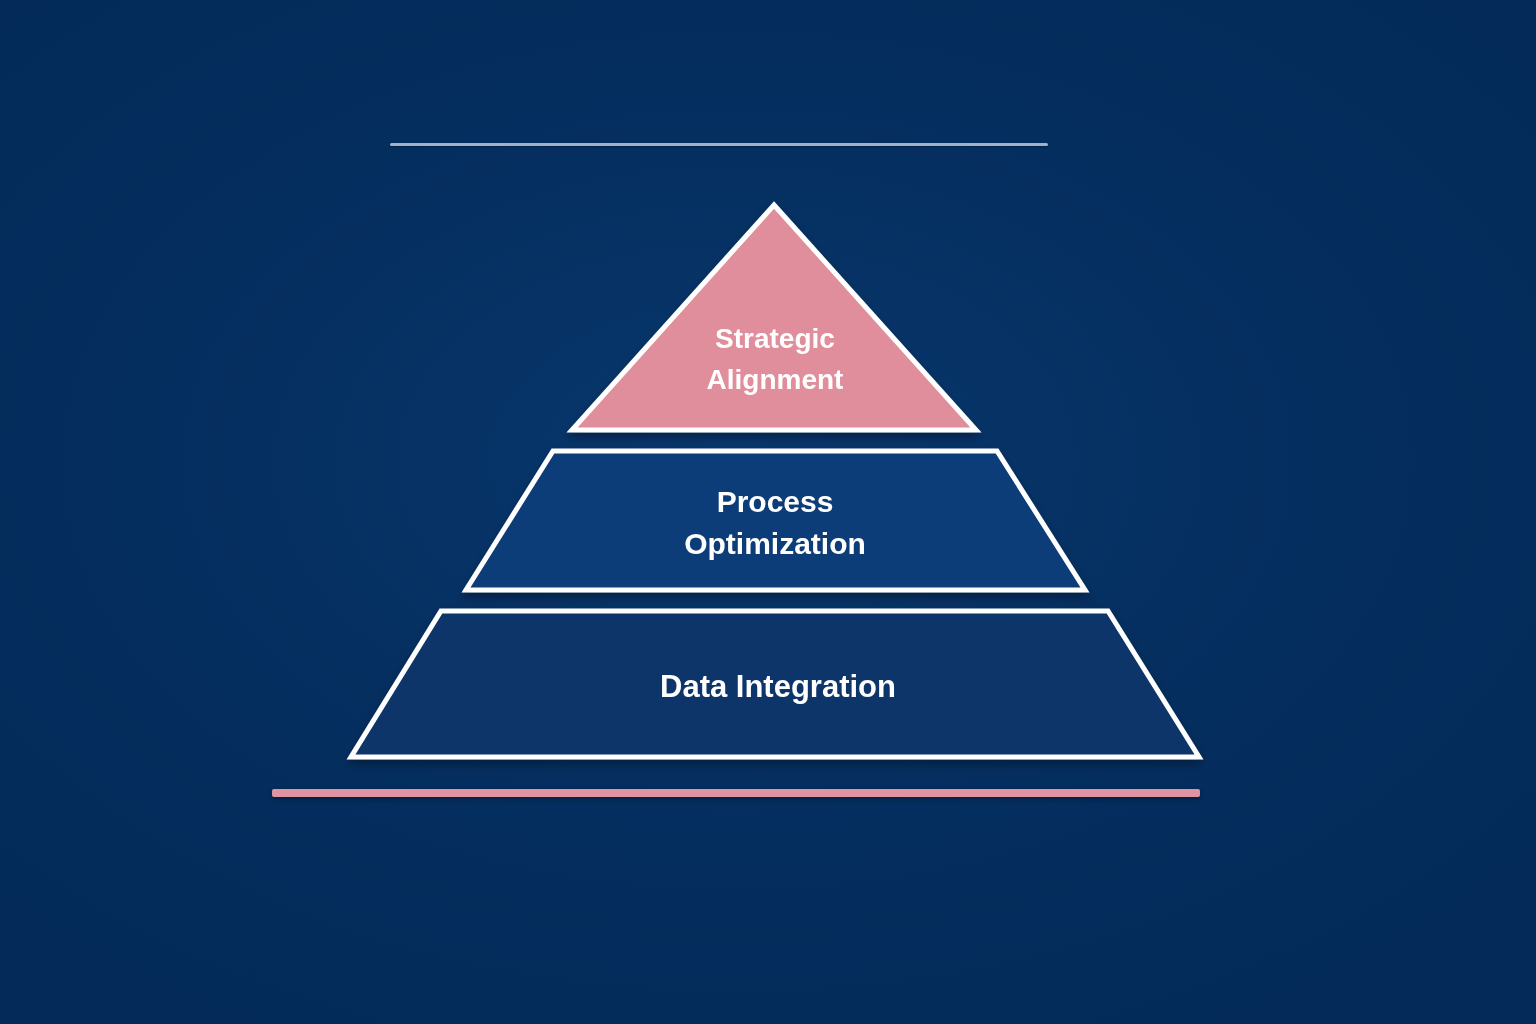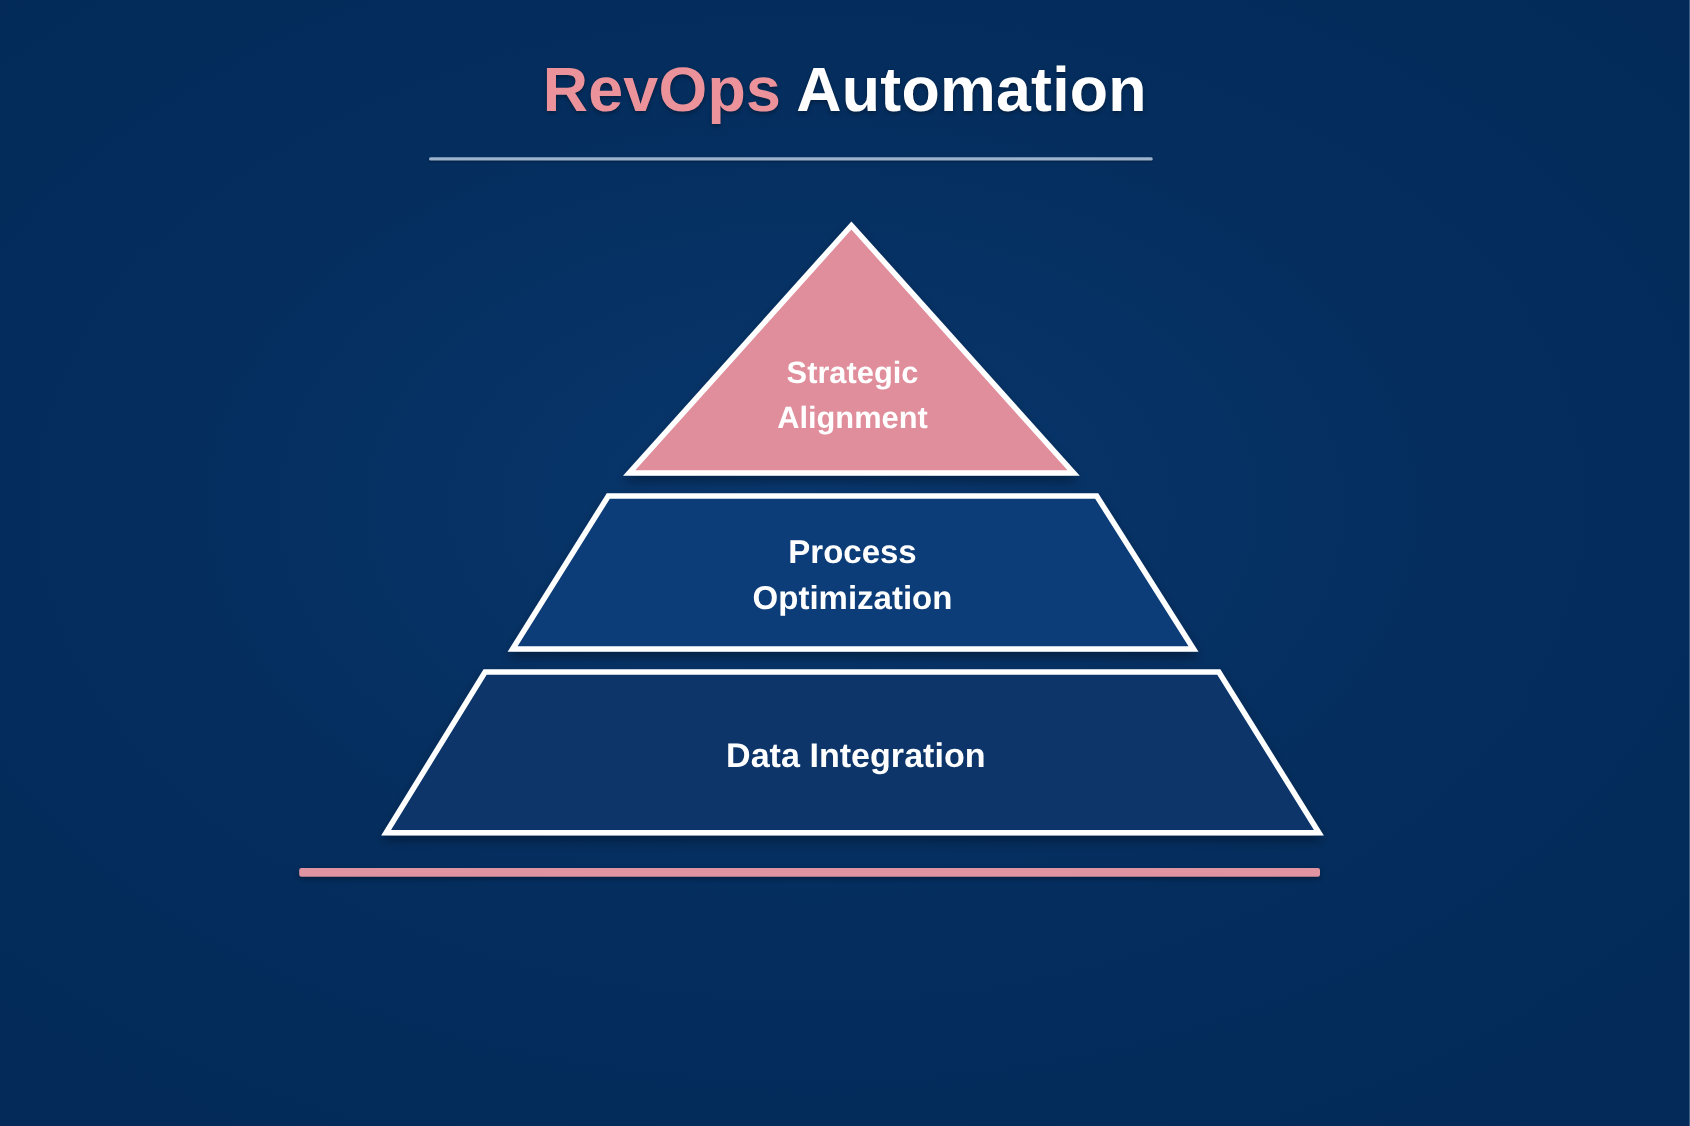--- a/index.html
+++ b/index.html
@@ -94,23 +94,20 @@
     background: #e093a1;
     border-radius: 2px;
     box-shadow: 0 2px 5px rgba(0,0,0,0.35);
   }
 </style>
 </head>
 <body>
 
 <div id="slide">
 
-  <div id="title-block">
-    <div id="title-text"><span class="title-accent">RevOps</span><span class="title-main"> Automation</span></div>
-  </div>
   <div id="title-rule"></div>
 
   <div id="pyramid">
     <svg width="1536" height="1024" viewBox="0 0 1536 1024" xmlns="http://www.w3.org/2000/svg">
       <defs>
         <filter id="dropshadow" x="-25%" y="-25%" width="150%" height="150%">
           <feDropShadow dx="0" dy="5" stdDeviation="5" flood-color="#000000" flood-opacity="0.35"></feDropShadow>
         </filter>
       </defs>
 

